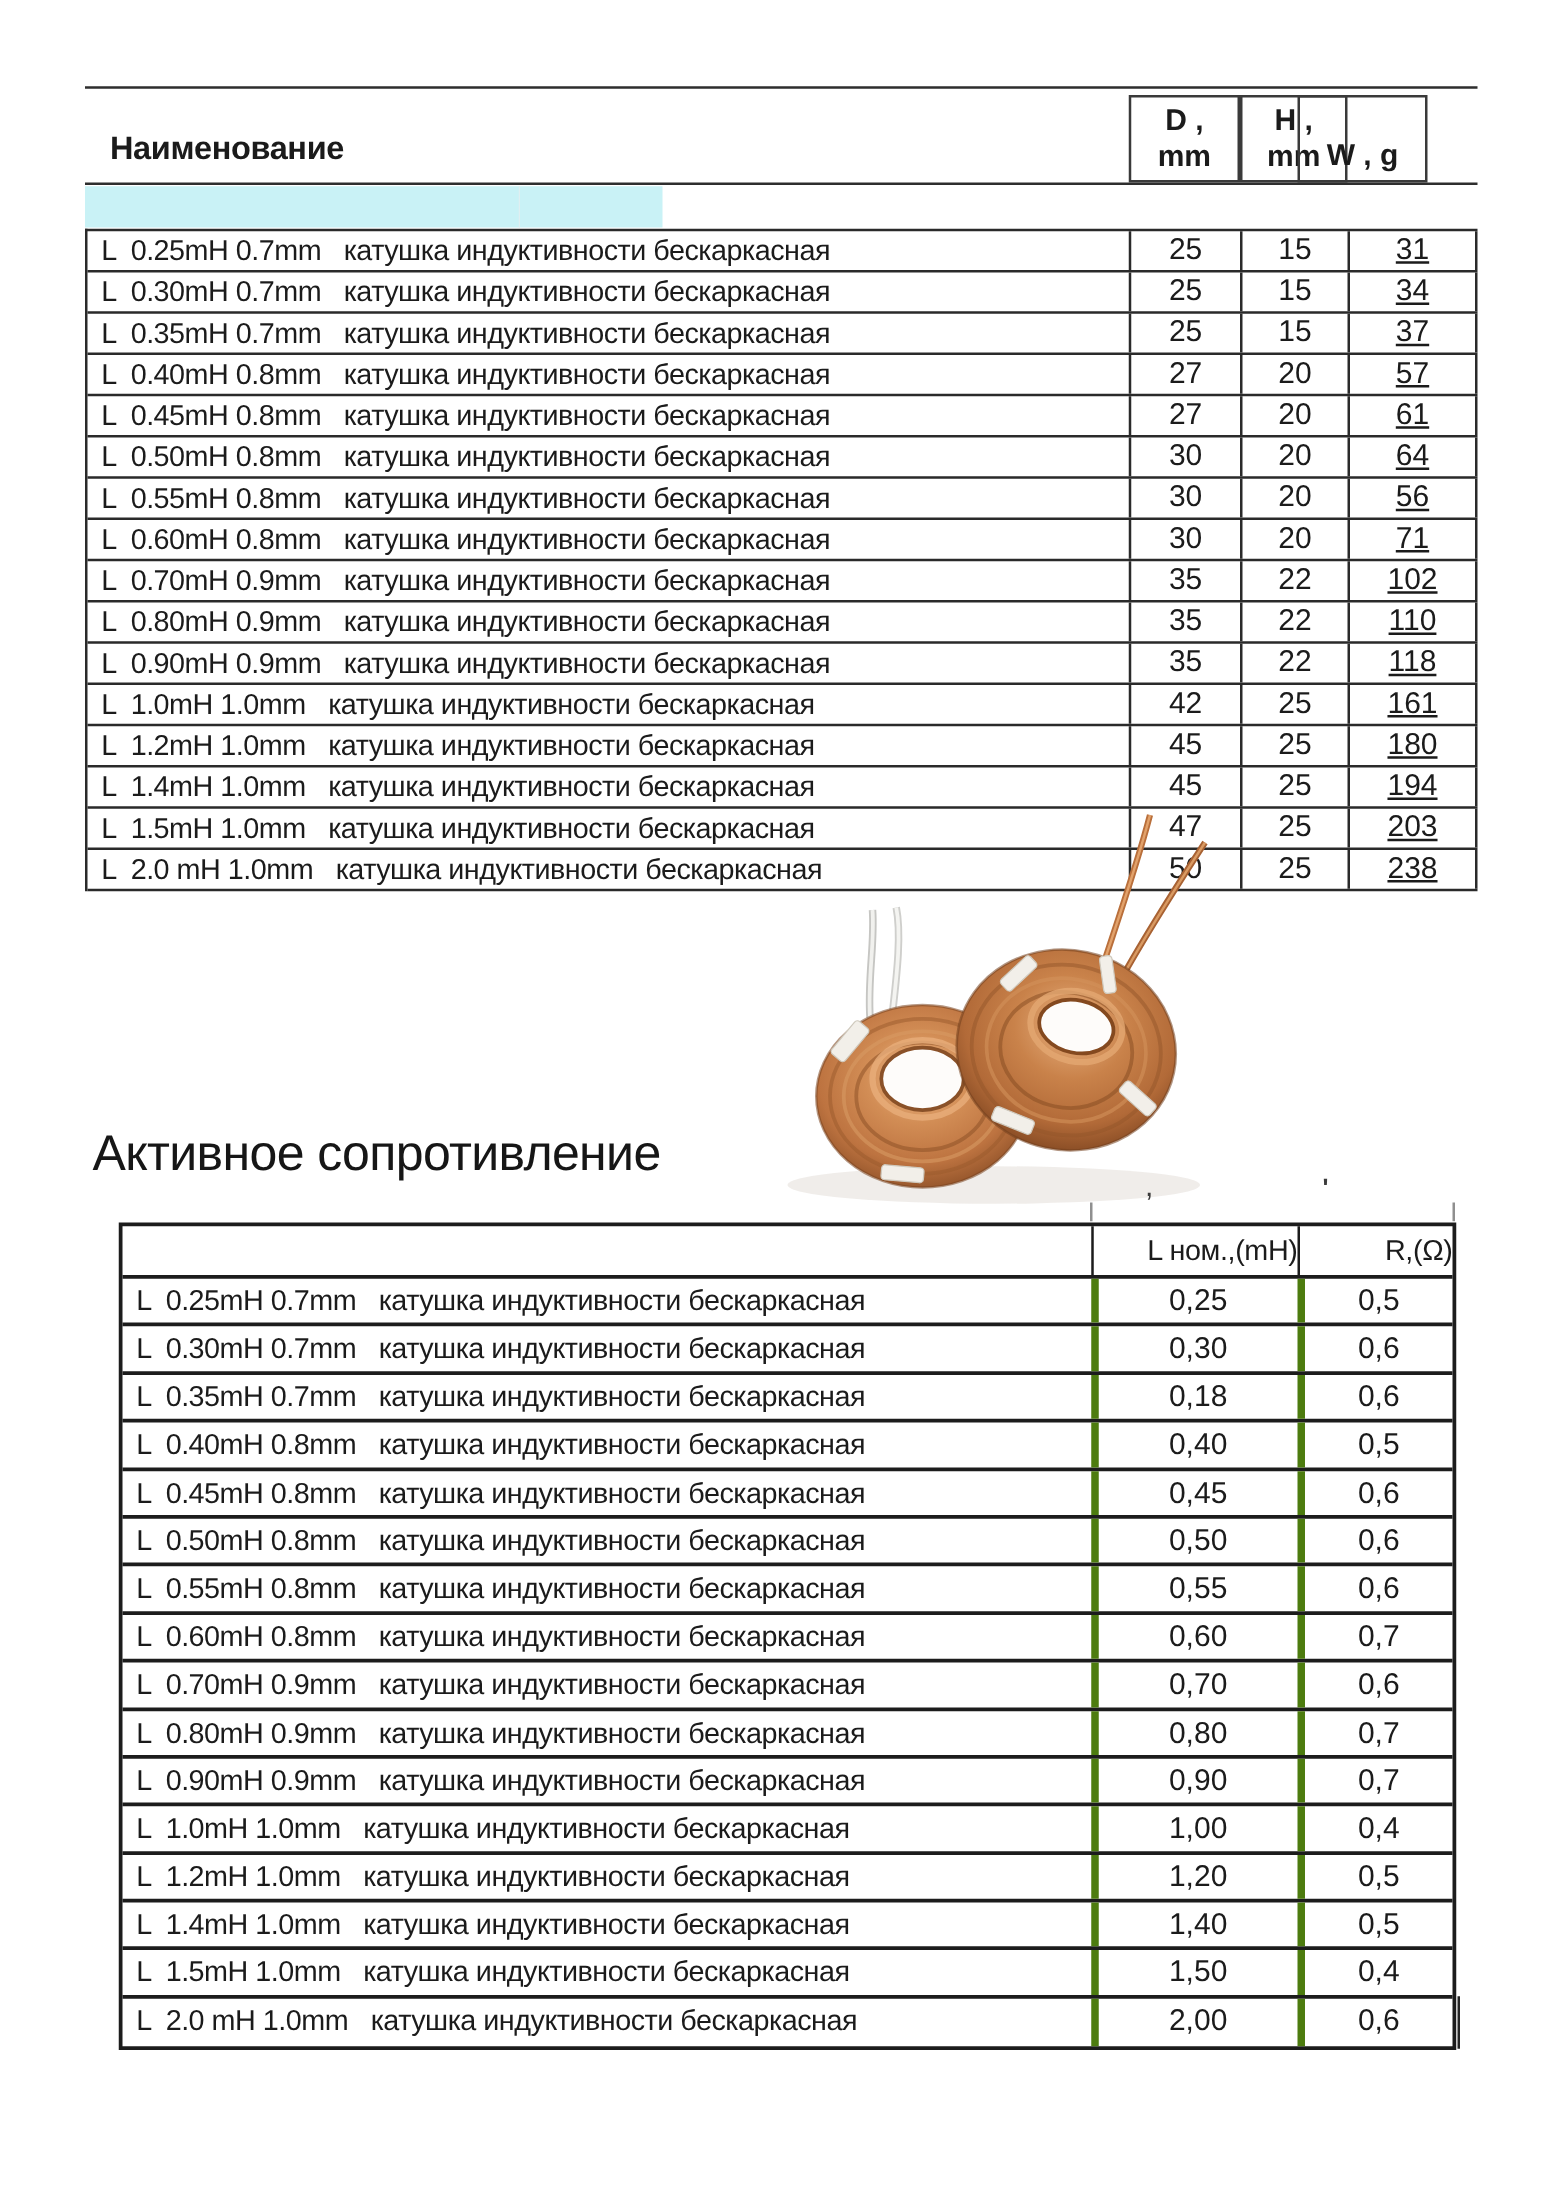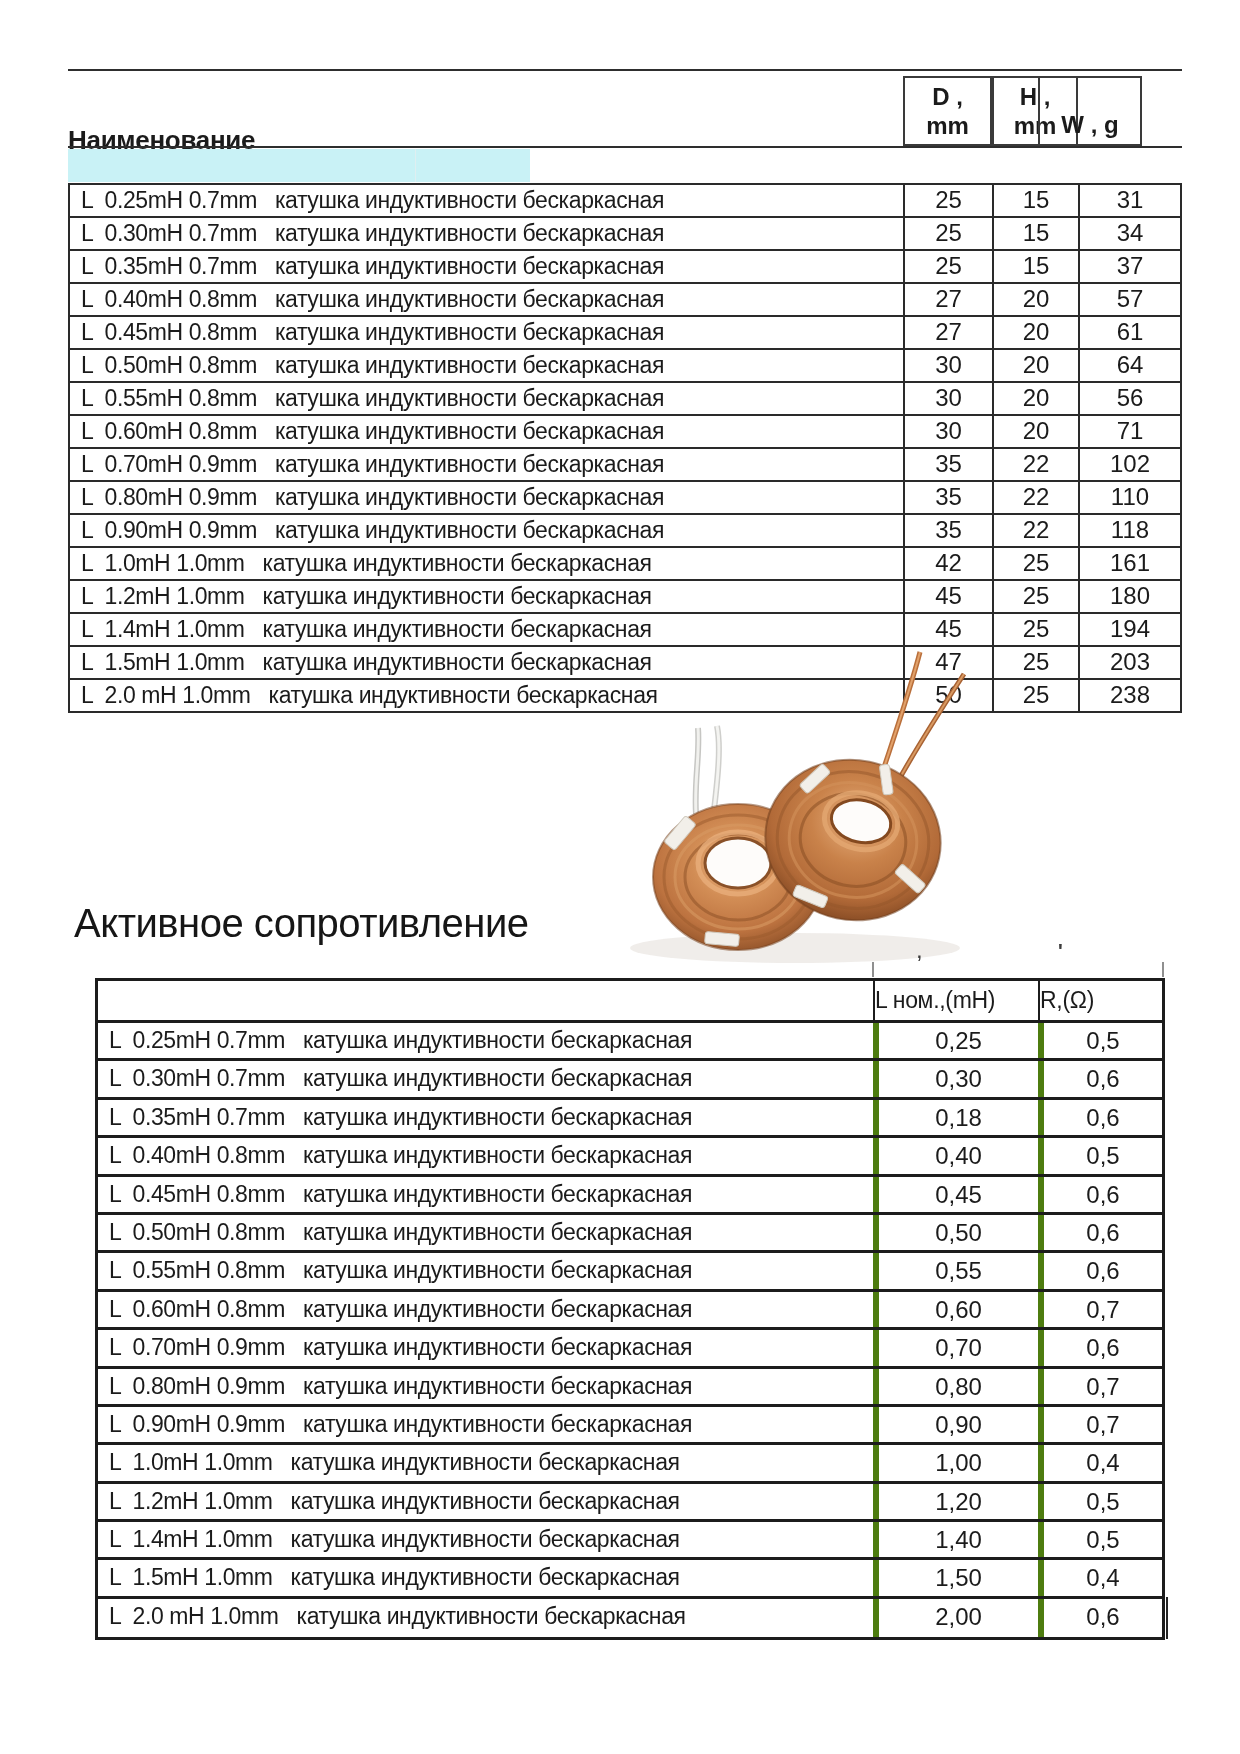--- a/index.html
+++ b/index.html
@@ -5,47 +5,47 @@
   html,body{margin:0;padding:0;}
   body{
     width:1240px;height:1754px;background:#ffffff;position:relative;
     font-family:"Liberation Sans",sans-serif;color:#1b1b1b;overflow:hidden;
   }
   .abs{position:absolute;}
 
   
   #table1{left:68px;top:63px;width:1114px;}
   .t1-topline{position:absolute;left:0;top:6px;width:1114px;height:2px;background:#2e2e2e;}
-  .t1-name-hdr{position:absolute;left:0;top:40px;font-size:26px;font-weight:bold;letter-spacing:-0.3px;margin-top:22px;}
+  .t1-name-hdr{position:absolute;left:20px;top:40px;font-size:26px;font-weight:bold;letter-spacing:-0.3px;}
   .t1-hdrbox{position:absolute;top:13px;height:70px;border:2px solid #3a3a3a;box-sizing:border-box;
     display:flex;flex-direction:column;align-items:center;justify-content:center;
     font-size:24px;font-weight:bold;line-height:29px;}
   #hdr-d{left:835px;width:89px;}
   #hdr-h{left:924px;width:86px;}
   #hdr-w{left:970px;width:104px;justify-content:flex-end;padding-bottom:5px;}
   .t1-sep{position:absolute;left:0;top:83px;width:1114px;height:2px;background:#2e2e2e;}
   .t1-cyan{position:absolute;left:0;top:86px;width:462px;height:33px;background:#c9f2f6;}
   .t1-cyan-div{position:absolute;left:347px;top:0;width:1px;height:33px;background:#dfeff1;}
   #t1-rows{position:absolute;left:0;top:120px;width:1114px;
     border-top:2px solid #2a2a2a;border-left:2px solid #2a2a2a;box-sizing:border-box;}
   .t1row{display:grid;grid-template-columns:833px 89px 86px 104px;height:33px;
     box-sizing:border-box;border-bottom:2px solid #2a2a2a;}
   .t1row .cname{padding-left:11px;font-size:23px;line-height:30px;white-space:pre;
     letter-spacing:-0.4px;overflow:hidden;}
   .t1row .cval{border-left:2px solid #2a2a2a;text-align:center;font-size:24px;line-height:30px;}
-  .t1row .clast{border-right:2px solid #2a2a2a;}
+  .t1row .clast{border-right:2px solid #2a2a2a;text-decoration:underline;}
 
   
   #section2-title{left:74px;top:901px;font-size:40px;color:#161616;letter-spacing:-0.5px;text-align:center;}
 
   
   #table2{left:95px;top:978px;width:1070px;border:3px solid #1c1c1c;box-sizing:border-box;background:transparent;}
   .t2hdr{display:grid;grid-template-columns:775px 165px 124px;height:42px;
     box-sizing:border-box;border-bottom:3px solid #1c1c1c;}
-  .t2hdr .hcell{border-left:2px solid #1c1c1c;text-align:left;font-size:23px;line-height:38px;letter-spacing:-0.3px;}
+  .t2hdr .hcell{border-left:2px solid #1c1c1c;text-align:right;font-size:23px;line-height:38px;letter-spacing:-0.3px;}
   .t2row{display:grid;grid-template-columns:775px 165px 124px;height:38.4px;
     box-sizing:border-box;border-bottom:3px solid #1c1c1c;}
   .t2row:last-child{border-bottom:none;}
   .t2row .cname{padding-left:11px;font-size:23px;line-height:35px;white-space:pre;
     letter-spacing:-0.4px;overflow:hidden;}
   .t2row .cval{border-left:6px solid #4d7c0f;text-align:center;font-size:24px;line-height:35px;}
 
   
   .tickmark{width:2px;height:15px;background:#8f8f8f;}
   #tick1{left:872px;top:962px;}

